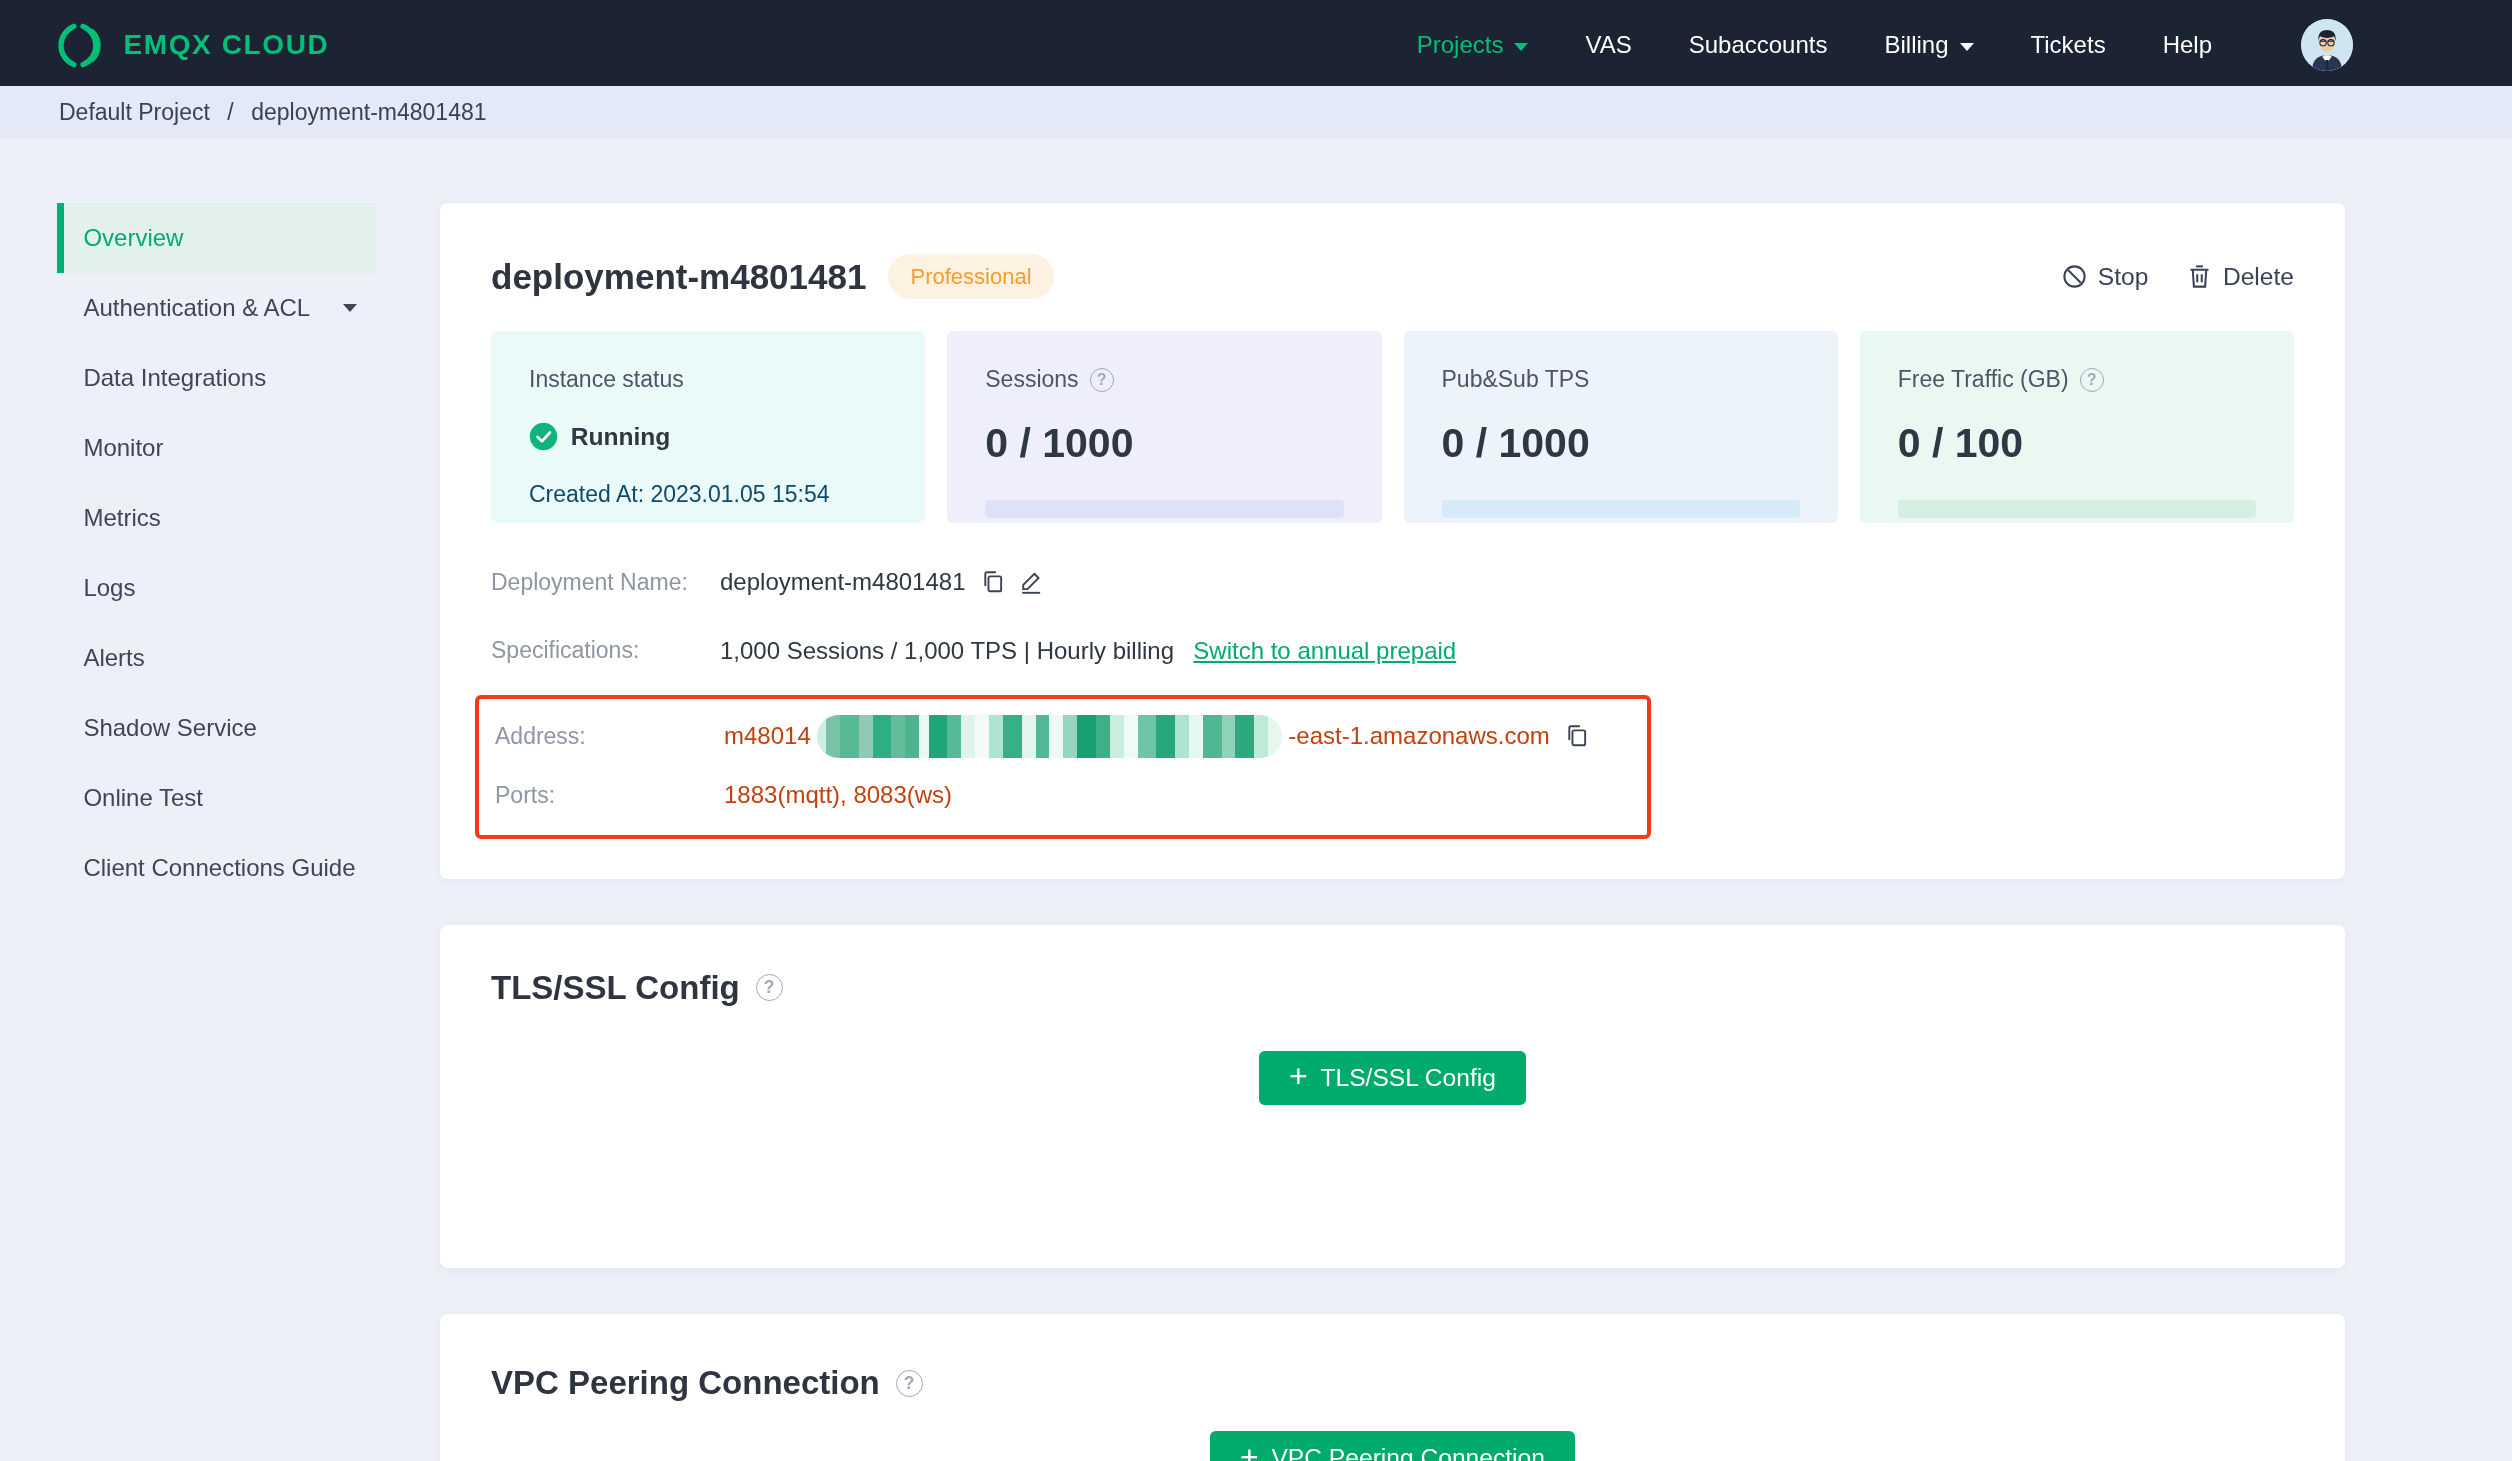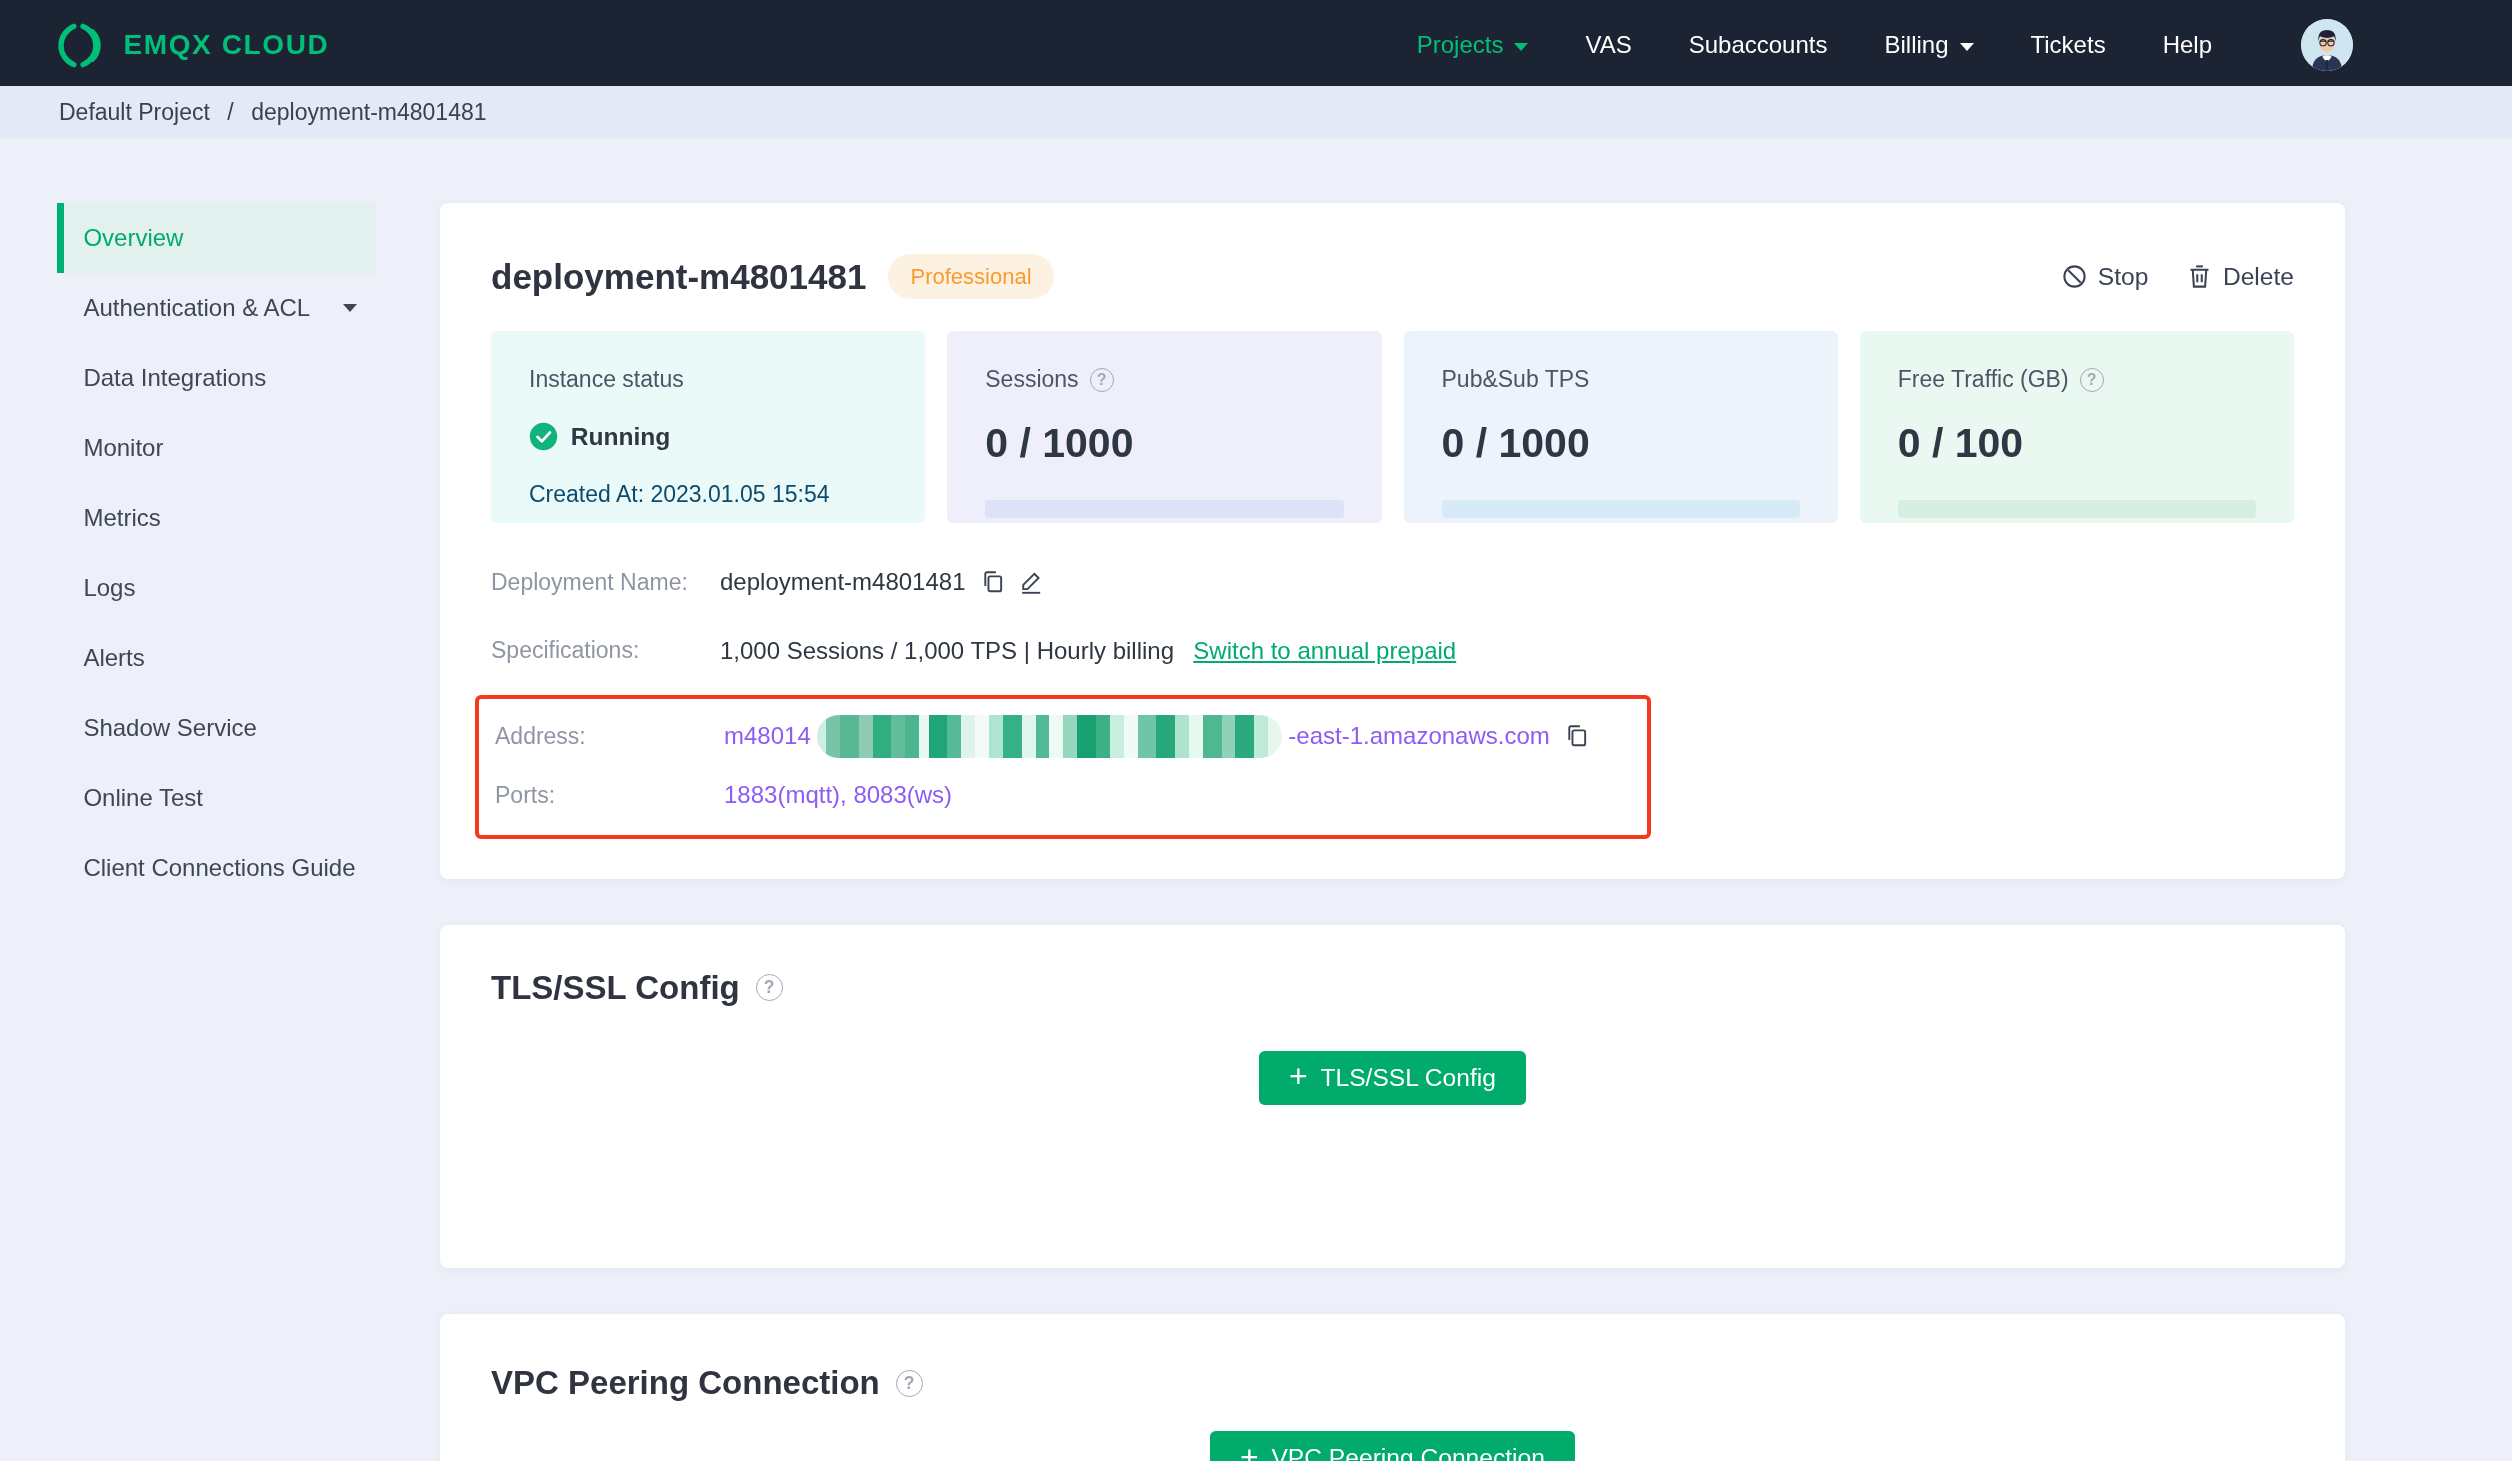--- a/index.html
+++ b/index.html
@@ -64,21 +64,21 @@
   .qmark { width:24px; height:24px; border:1.6px solid #a2a8b4; border-radius:50%; color:#a2a8b4;
            font-size:16px; display:inline-flex; align-items:center; justify-content:center;
            flex-shrink:0; cursor:pointer; font-weight:bold; }
 
   .details { margin-top:35px; }
   .detail-row { display:flex; align-items:center; height:48px; margin-bottom:20.7px; }
   .detail-label { width:229px; flex-shrink:0; font-size:23px; color:#8f95a3; }
   .detail-value { font-size:24px; color:#2f3744; display:flex; align-items:center; gap:14.3px; }
   .icon-btn { color:#3b4254; cursor:pointer; display:inline-flex; }
   .icon-btn svg { width:25.4px; height:25.4px; }
-  .green { color:#8b5cf6; }
+  .green { color:#c2410c; }
   .link { color:#00ab6b; cursor:pointer; margin-left:5px; font-size:24px;text-decoration:underline; }
 
   .red-box { border:4px solid #f53a1b; border-radius:6px; margin-left:-16px; width:1176px;
              padding:12.7px 0 4.8px 16px; }
   .red-box .detail-row { margin-bottom:11px; }
   .mosaic { display:inline-block; width:465px; height:43px; border-radius:21.5px; vertical-align:middle;
     background:linear-gradient(90deg,
       #cdeee0 0 2%, #79c3a8 2% 5%, #57b894 5% 9%, #8fcbb4 9% 12%, #2fae81 12% 16%,
       #63bd9d 16% 19%, #4cb58e 19% 22%, #e9f8f2 22% 24%, #1fa577 24% 28%, #56ba97 28% 31%,
       #def4eb 31% 34%, #f2fbf7 34% 37%, #aee5d0 37% 40%, #35b087 40% 44%, #e2f6ee 44% 47%,

